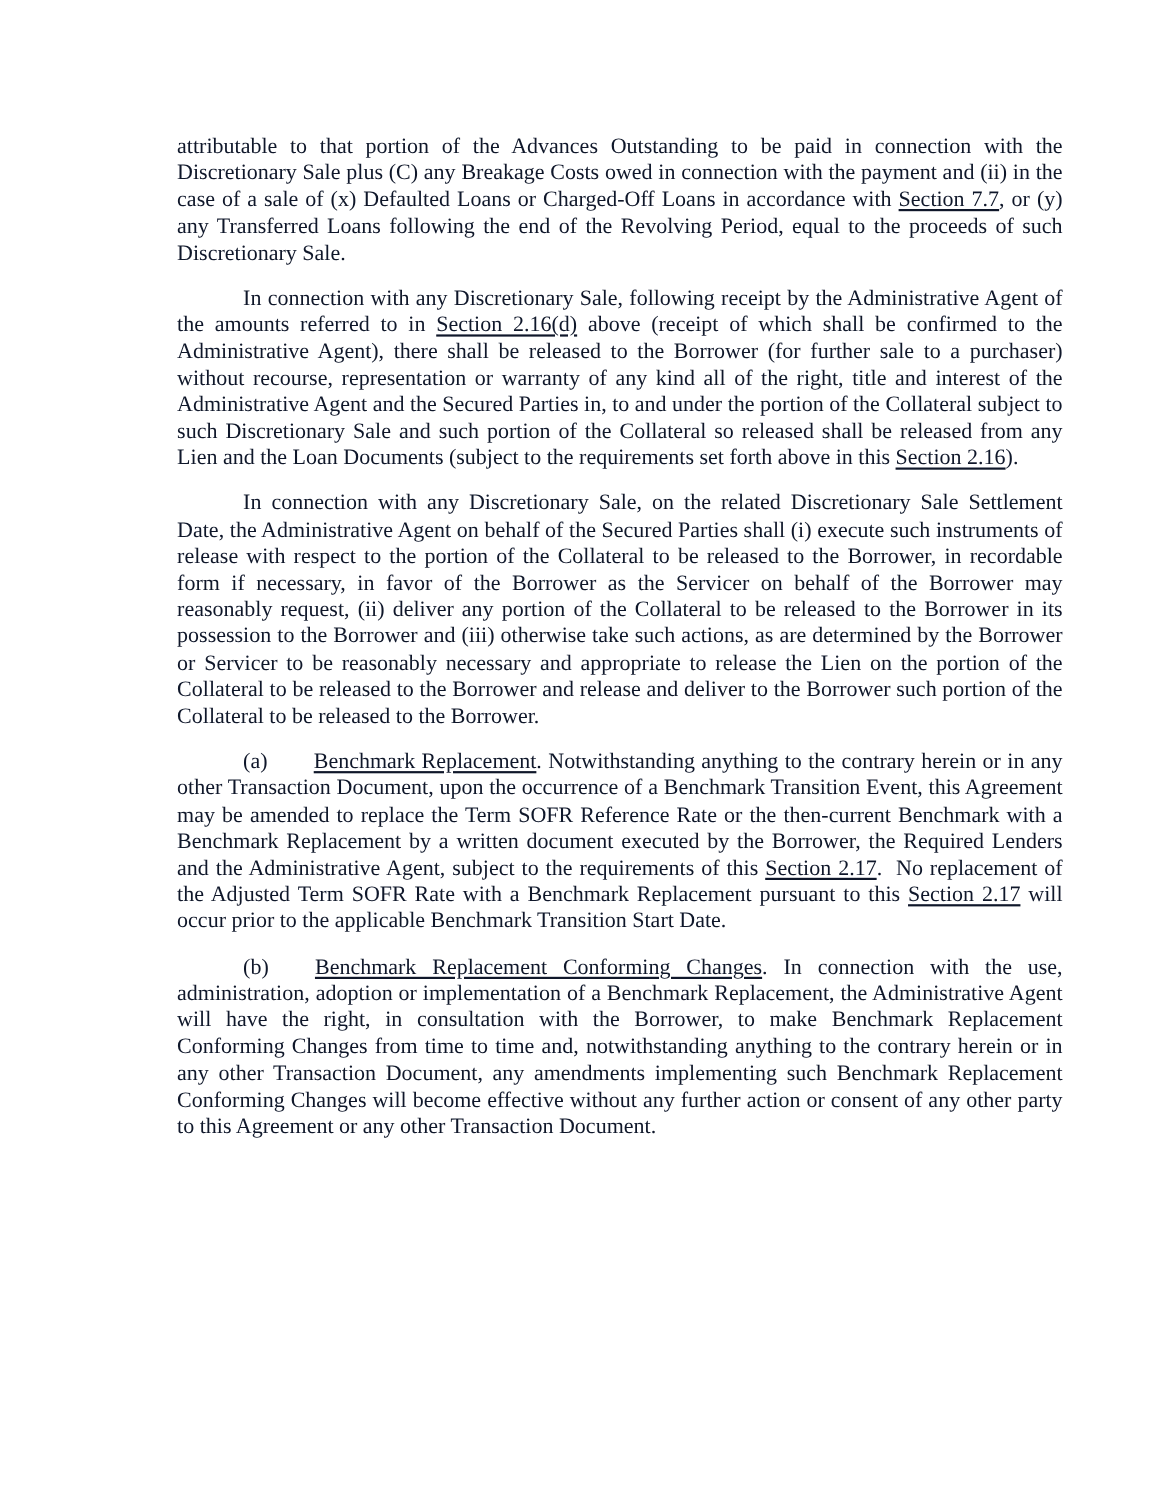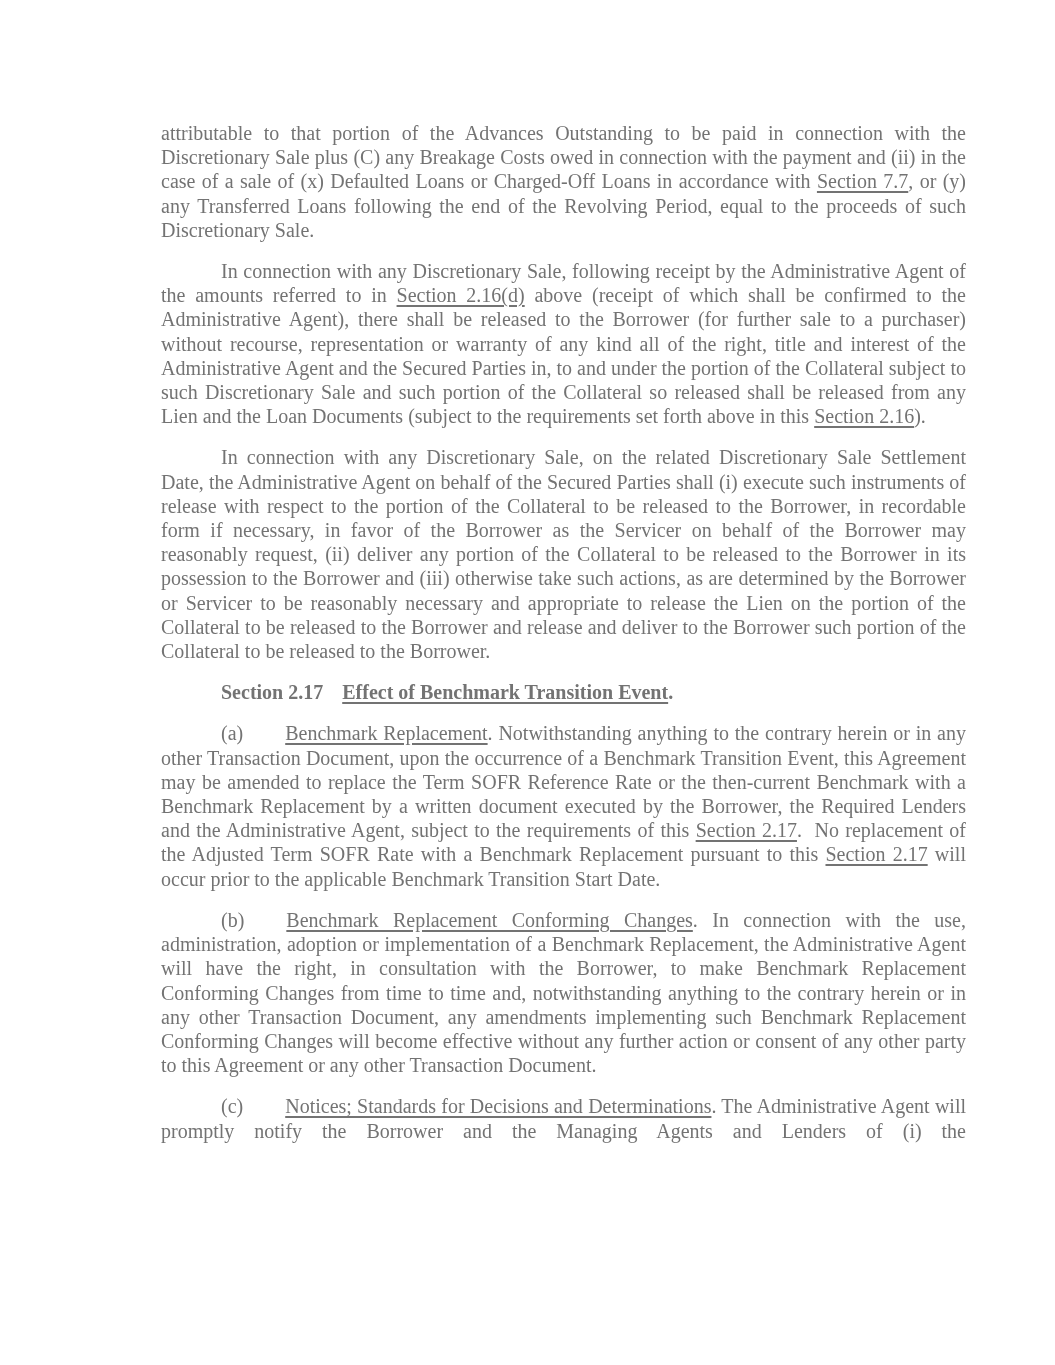--- a/index.html
+++ b/index.html
@@ -11,21 +11,21 @@
     position: relative;
     width: 981px;
     height: 1365px;
     margin: 0 auto;
     background: #ffffff;
     box-sizing: border-box;
     padding: 121px 52px 0 124px;
     font-family: "Liberation Serif", "DejaVu Serif", serif;
     font-size: 20px;
     line-height: 24.2px;
-    color: #737373;
+    color: #0f172a;
     overflow: hidden;
   }
   p.para {
     margin: 0 0 17px 0;
     text-align: justify;
     text-indent: 60px;
   }
   p.para.first {
     text-indent: 0;
   }
@@ -65,24 +65,22 @@
 <body>
 
 <div class="page">
 
   <p class="para first"><span><span>attributable to that portion of the Advances Outstanding to be paid in connection with the Discretionary Sale plus (C) any Breakage Costs owed in connection with the payment and (ii) in the case of a sale of (x) Defaulted Loans or Charged-Off Loans in accordance with </span><span class="u">Section 7.7</span><span>, or (y) any Transferred Loans following the end of the Revolving Period, equal to the proceeds of such Discretionary Sale.</span></span></p>
 
   <p class="para"><span><span>In connection with any Discretionary Sale, following receipt by the Administrative Agent of the amounts referred to in </span><span class="u">Section 2.16(d)</span><span> above (receipt of which shall be confirmed to the Administrative Agent), there shall be released to the Borrower (for further sale to a purchaser) without recourse, representation or warranty of any kind all of the right, title and interest of the Administrative Agent and the Secured Parties in, to and under the portion of the Collateral subject to such Discretionary Sale and such portion of the Collateral so released shall be released from any Lien and the Loan Documents (subject to the requirements set forth above in this </span><span class="u">Section 2.16</span><span>).</span></span></p>
 
   <p class="para"><span><span>In connection with any Discretionary Sale, on the related Discretionary Sale Settlement Date, the Administrative Agent on behalf of the Secured Parties shall (i) execute such instruments of release with respect to the portion of the Collateral to be released to the Borrower, in recordable form if necessary, in favor of the Borrower as the Servicer on behalf of the Borrower may reasonably request, (ii) deliver any portion of the Collateral to be released to the Borrower in its possession to the Borrower and (iii) otherwise take such actions, as are determined by the Borrower or Servicer to be reasonably necessary and appropriate to release the Lien on the portion of the Collateral to be released to the Borrower and release and deliver to the Borrower such portion of the Collateral to be released to the Borrower.</span></span></p>
 
-  <p class="heading"><span>Section 2.17</span><span class="tab-sm"></span><span><span class="u b">Effect of Benchmark Transition Event</span><span class="b">.</span></span></p>
 
 
   <p class="para"><span>(a)</span><span class="tab"></span><span><span class="u">Benchmark Replacement</span><span>. Notwithstanding anything to the contrary herein or in any other Transaction Document, upon the occurrence of a Benchmark Transition Event, this Agreement may be amended to replace the Term SOFR Reference Rate or the then-current Benchmark with a Benchmark Replacement by a written document executed by the Borrower, the Required Lenders and the Administrative Agent, subject to the requirements of this </span><span class="u">Section 2.17</span><span>.&nbsp; No replacement of the Adjusted Term SOFR Rate with a Benchmark Replacement pursuant to this </span><span class="u">Section 2.17</span><span> will occur prior to the applicable Benchmark Transition Start Date.</span></span></p>
 
   <p class="para"><span>(b)</span><span class="tab"></span><span><span class="u">Benchmark Replacement Conforming Changes</span><span>. In connection with the use, administration, adoption or implementation of a Benchmark Replacement, the Administrative Agent will have the right, in consultation with the Borrower, to make Benchmark Replacement Conforming Changes from time to time and, notwithstanding anything to the contrary herein or in any other Transaction Document, any amendments implementing such Benchmark Replacement Conforming Changes will become effective without any further action or consent of any other party to this Agreement or any other Transaction Document.</span></span></p>
 
-  <p class="para continues"><span>(c)</span><span class="tab"></span><span><span class="u">Notices; Standards for Decisions and Determinations</span><span>. The Administrative Agent will promptly notify the Borrower and the Managing Agents and Lenders of (i) the</span></span></p>
 
   <div class="page-number">68</div>
 
 </div>
 
 </body></html>

